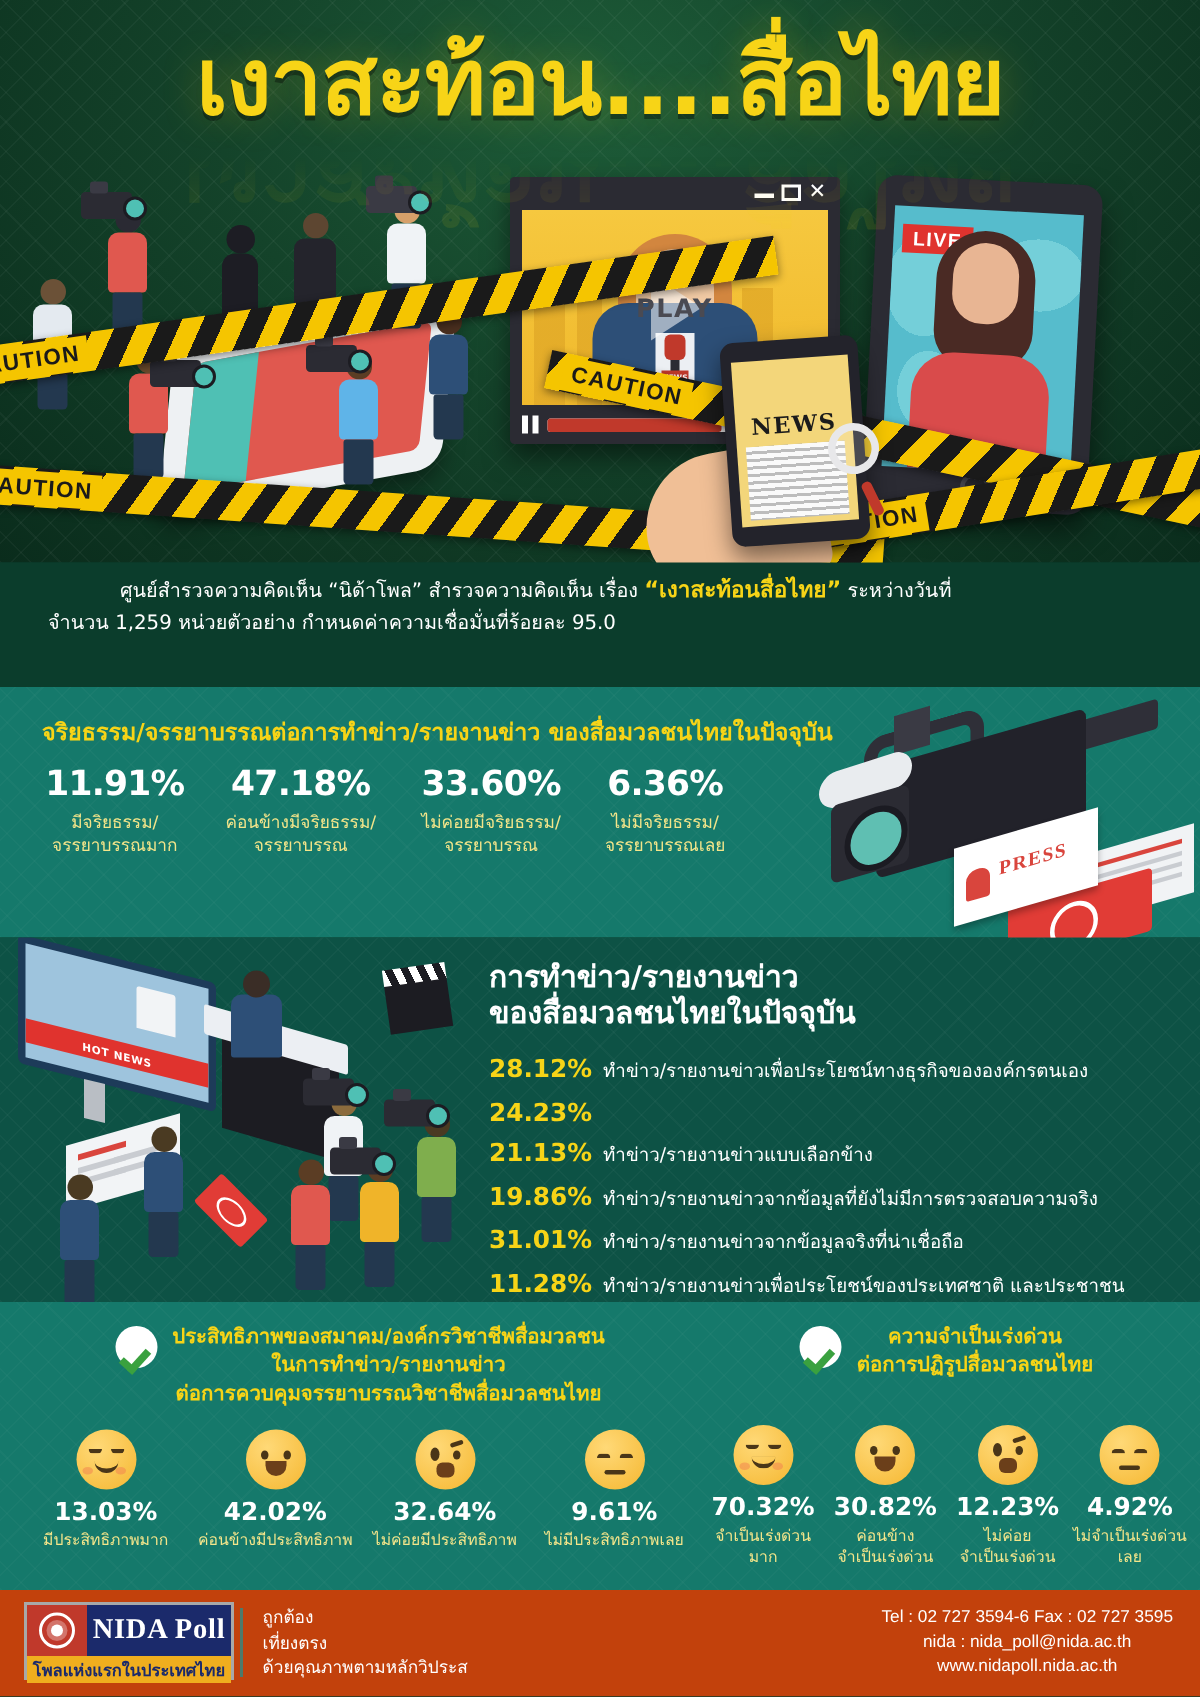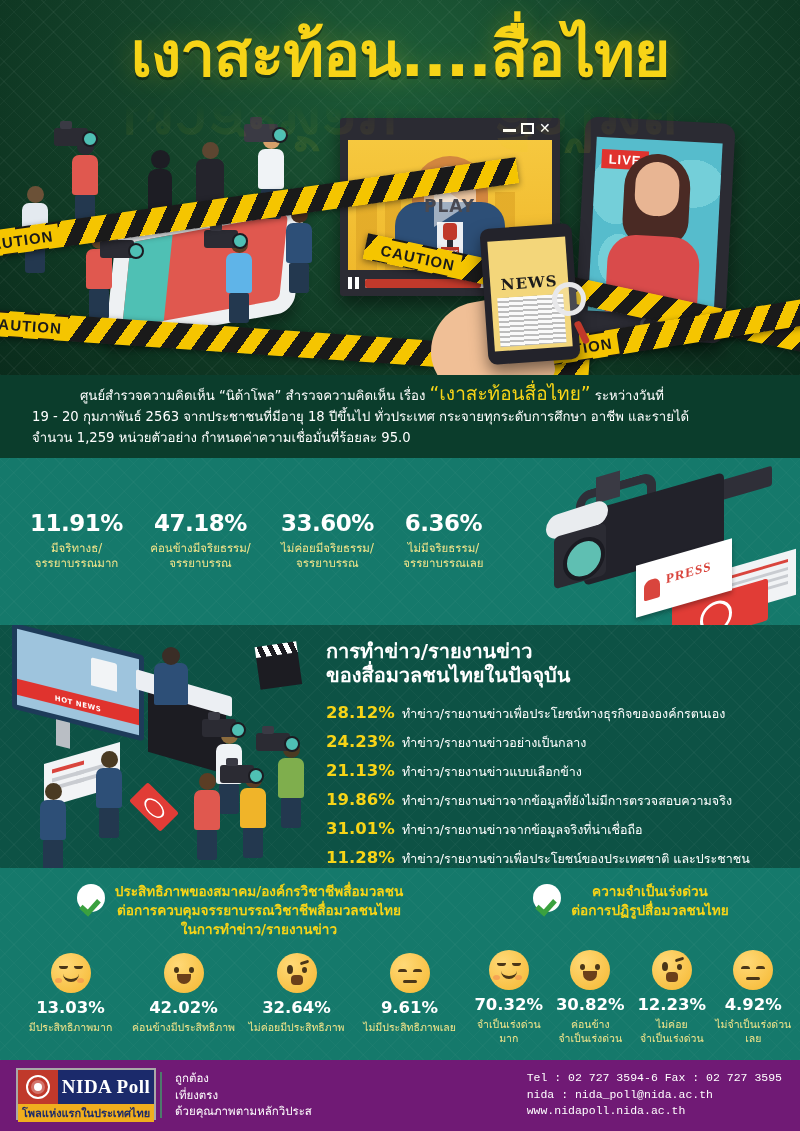--- a/index.html
+++ b/index.html
@@ -148,21 +148,21 @@
   .rep-body { position:absolute; left:50%; bottom:0; margin-left:-46px; width:92px; height:78px; background:#d94b4b; border-radius:28px 28px 0 0; }
   .home-btn { position:absolute; left:50%; bottom:5px; margin-left:-10px; width:20px; height:20px; border:3px solid #4a4a54; border-radius:50%; }
 
   
   .desc {
     position:absolute; left:0; top:375px; width:800px; height:83px;
     background:#0b3d2c; color:#ffffff; padding:8px 32px 0 32px;
     font-size:13.2px; line-height:21px; text-align:left;
   }
   .desc .ind { display:inline-block; width:48px; }
-  .hl { color:#f7d417; font-weight:normal; font-size:19px; }
+  .hl { color:#f7d417; font-weight:bold; font-size:15px; }
 
   
   .sec1 {
     position:absolute; left:0; top:458px; width:800px; height:167px;
     background:
       repeating-linear-gradient(45deg, rgba(255,255,255,.025) 0 1px, transparent 1px 13px),
       repeating-linear-gradient(-45deg, rgba(255,255,255,.025) 0 1px, transparent 1px 13px),
       #15796b;
     overflow:hidden;
   }
@@ -281,35 +281,35 @@
   .e-worry .mouth { bottom:8px; margin-left:-6px; width:12px; height:10px; background:#6b3f1a; border-radius:4px; }
   .e-worry .eye.l { top:12px; height:9px; width:6px; }
   .e-worry .brow { position:absolute; right:8px; top:8px; width:9px; height:3px; background:#4a3618; transform:rotate(-18deg); border-radius:2px; }
   .e-sad .eye { height:3px; width:9px; border-radius:0; background:none; border-top:3px solid #4a3618; border-radius:9px 9px 0 0; top:16px; }
   .e-sad .eye.l{left:8px;} .e-sad .eye.r{right:8px;}
   .e-sad .mouth { bottom:10px; margin-left:-7px; width:14px; height:3px; background:#4a3618; border-radius:2px; }
   .e-pct { color:#fff; font-size:16.5px; font-weight:bold; }
   .e-lab { color:#f4e58a; font-size:10.5px; line-height:14px; margin-top:3px; }
 
   
-  .footer { position:absolute; left:0; top:1060px; width:800px; height:71px; background:#701a75; }
+  .footer { position:absolute; left:0; top:1060px; width:800px; height:71px; background:#c2410c; }
   .logo { position:absolute; left:16px; top:8px; width:140px; height:52px; background:#fff; border:2px solid #a8a8a8; }
   .logo-top { display:flex; height:34px; }
   .logo-seal { width:40px; background:#c0392b; display:flex; align-items:center; justify-content:center; }
   .seal-circ { width:24px; height:24px; border-radius:50%; border:2px solid #fff; background:#c0392b; position:relative; }
   .seal-circ:after { content:""; position:absolute; left:6px; top:6px; width:8px; height:8px; border-radius:50%;
     background:#fff; box-shadow:0 0 0 3px rgba(255,255,255,.3); }
   .logo-nida { flex:1; background:#1b2a6b; color:#fff; font-family:"Liberation Serif",serif;
     font-size:19px; font-weight:bold; display:flex; align-items:center; justify-content:center; letter-spacing:.5px; }
   .logo-bot { height:18px; background:#f0ae1e; color:#1b2a6b; font-size:11px; font-weight:bold;
     display:flex; align-items:center; justify-content:center; }
   .slogan { position:absolute; left:175px; top:10px; color:#ffffff; font-size:11.5px; line-height:16.5px; }
   .slogan:before { content:""; position:absolute; left:-15px; top:2px; bottom:2px; width:2px; background:#4d7a6b; }
-  .contact { position:absolute; right:18px; top:10px; text-align:left; color:#ffffff; font-size:11.5px; line-height:16.5px;
-    font-family:Liberation Mono, monospace; }
+  .contact { position:absolute; right:18px; top:10px; text-align:center; color:#ffffff; font-size:11.5px; line-height:16.5px;
+    font-family:Liberation Sans, sans-serif; }
 </style>
 </head>
 <body>
 
 <div class="page">
 
   <div class="hero">
     <div class="hero-title-reflection">เงาสะท้อน....สื่อไทย</div>
 
     <div class="stage"></div>
@@ -416,45 +416,45 @@
     </div>
     <div class="magnifier"></div>
 
     <div class="hero-title">เงาสะท้อน....สื่อไทย</div>
   </div>
 
   <div class="desc">
     <div>
       <span class="ind"></span><span>ศูนย์สำรวจความคิดเห็น “นิด้าโพล” สำรวจความคิดเห็น เรื่อง </span><span class="hl">“เงาสะท้อนสื่อไทย”</span><span> ระหว่างวันที่</span>
     </div>
-    <div>19 - 20 กุมภาพันธ์ 2563 จากประชาชนที่มีอายุ 18 ปีขึ้นไป ทั่วประเทศ กระจายทุกระดับการศึกษา อาชีพ และรายได้</div>
     <div>จำนวน 1,259 หน่วยตัวอย่าง กำหนดค่าความเชื่อมั่นที่ร้อยละ 95.0</div>
   </div>
 
   <div class="sec1">
     <div class="cambig">
       <div class="cam-zoom"></div>
       <div class="cam-handle"></div>
       <div class="cam-top"></div>
       <div class="cam-body"></div>
       <div class="cam-mic"></div>
       <div class="cam-lens"></div>
       <div class="paper-st"></div>
       <div class="red-plate"></div>
       <div class="press-card">
         <span class="av"></span>
         <span class="pw">PRESS</span>
       </div>
     </div>
 
+    <div class="sec1-title">จริยธรรม/จรรยาบรรณต่อการทำข่าว/รายงานข่าว ของสื่อมวลชนไทยในปัจจุบัน</div>
     <div class="ethics-row">
       <div class="ethic" style="width:118px;">
         <div class="pct">11.91%</div>
         <div class="lab">
-          <div>มีจริทางธ/</div>
+          <div>มีจริยธรรม/</div>
           <div>จรรยาบรรณมาก</div>
         </div>
       </div>
       <div class="ethic" style="width:132px;">
         <div class="pct">47.18%</div>
         <div class="lab">
           <div>ค่อนข้างมีจริยธรรม/</div>
           <div>จรรยาบรรณ</div>
         </div>
       </div>
@@ -531,21 +531,20 @@
       <div>ของสื่อมวลชนไทยในปัจจุบัน</div>
     </div>
 
     <div class="news-list">
       <div class="nl-row">
         <span class="nl-pct">28.12%</span>
         <span class="nl-txt">ทำข่าว/รายงานข่าวเพื่อประโยชน์ทางธุรกิจขององค์กรตนเอง</span>
       </div>
       <div class="nl-row">
         <span class="nl-pct">24.23%</span>
-        <span class="nl-txt">ทำข่าว/รายงานข่าวอย่างเป็นกลาง</span>
       </div>
       <div class="nl-row">
         <span class="nl-pct">21.13%</span>
         <span class="nl-txt">ทำข่าว/รายงานข่าวแบบเลือกข้าง</span>
       </div>
       <div class="nl-row">
         <span class="nl-pct">19.86%</span>
         <span class="nl-txt">ทำข่าว/รายงานข่าวจากข้อมูลที่ยังไม่มีการตรวจสอบความจริง</span>
       </div>
       <div class="nl-row">
@@ -559,22 +558,22 @@
     </div>
   </div>
 
   <div class="sec3">
 
     <div class="blk left">
       <div class="blk-head">
         <span class="check"></span>
         <span class="blk-title">
           <span style="display:block">ประสิทธิภาพของสมาคม/องค์กรวิชาชีพสื่อมวลชน</span>
+          <span style="display:block">ในการทำข่าว/รายงานข่าว</span>
           <span style="display:block">ต่อการควบคุมจรรยาบรรณวิชาชีพสื่อมวลชนไทย</span>
-          <span style="display:block">ในการทำข่าว/รายงานข่าว</span>
         </span>
       </div>
       <div class="emo-row">
         <div class="emo-cell">
           <div class="emoji e-happy">
               <span class="eye l"></span>
               <span class="eye r"></span>
               <span class="mouth"></span>
             </div>
           <div class="e-pct">13.03%</div>

